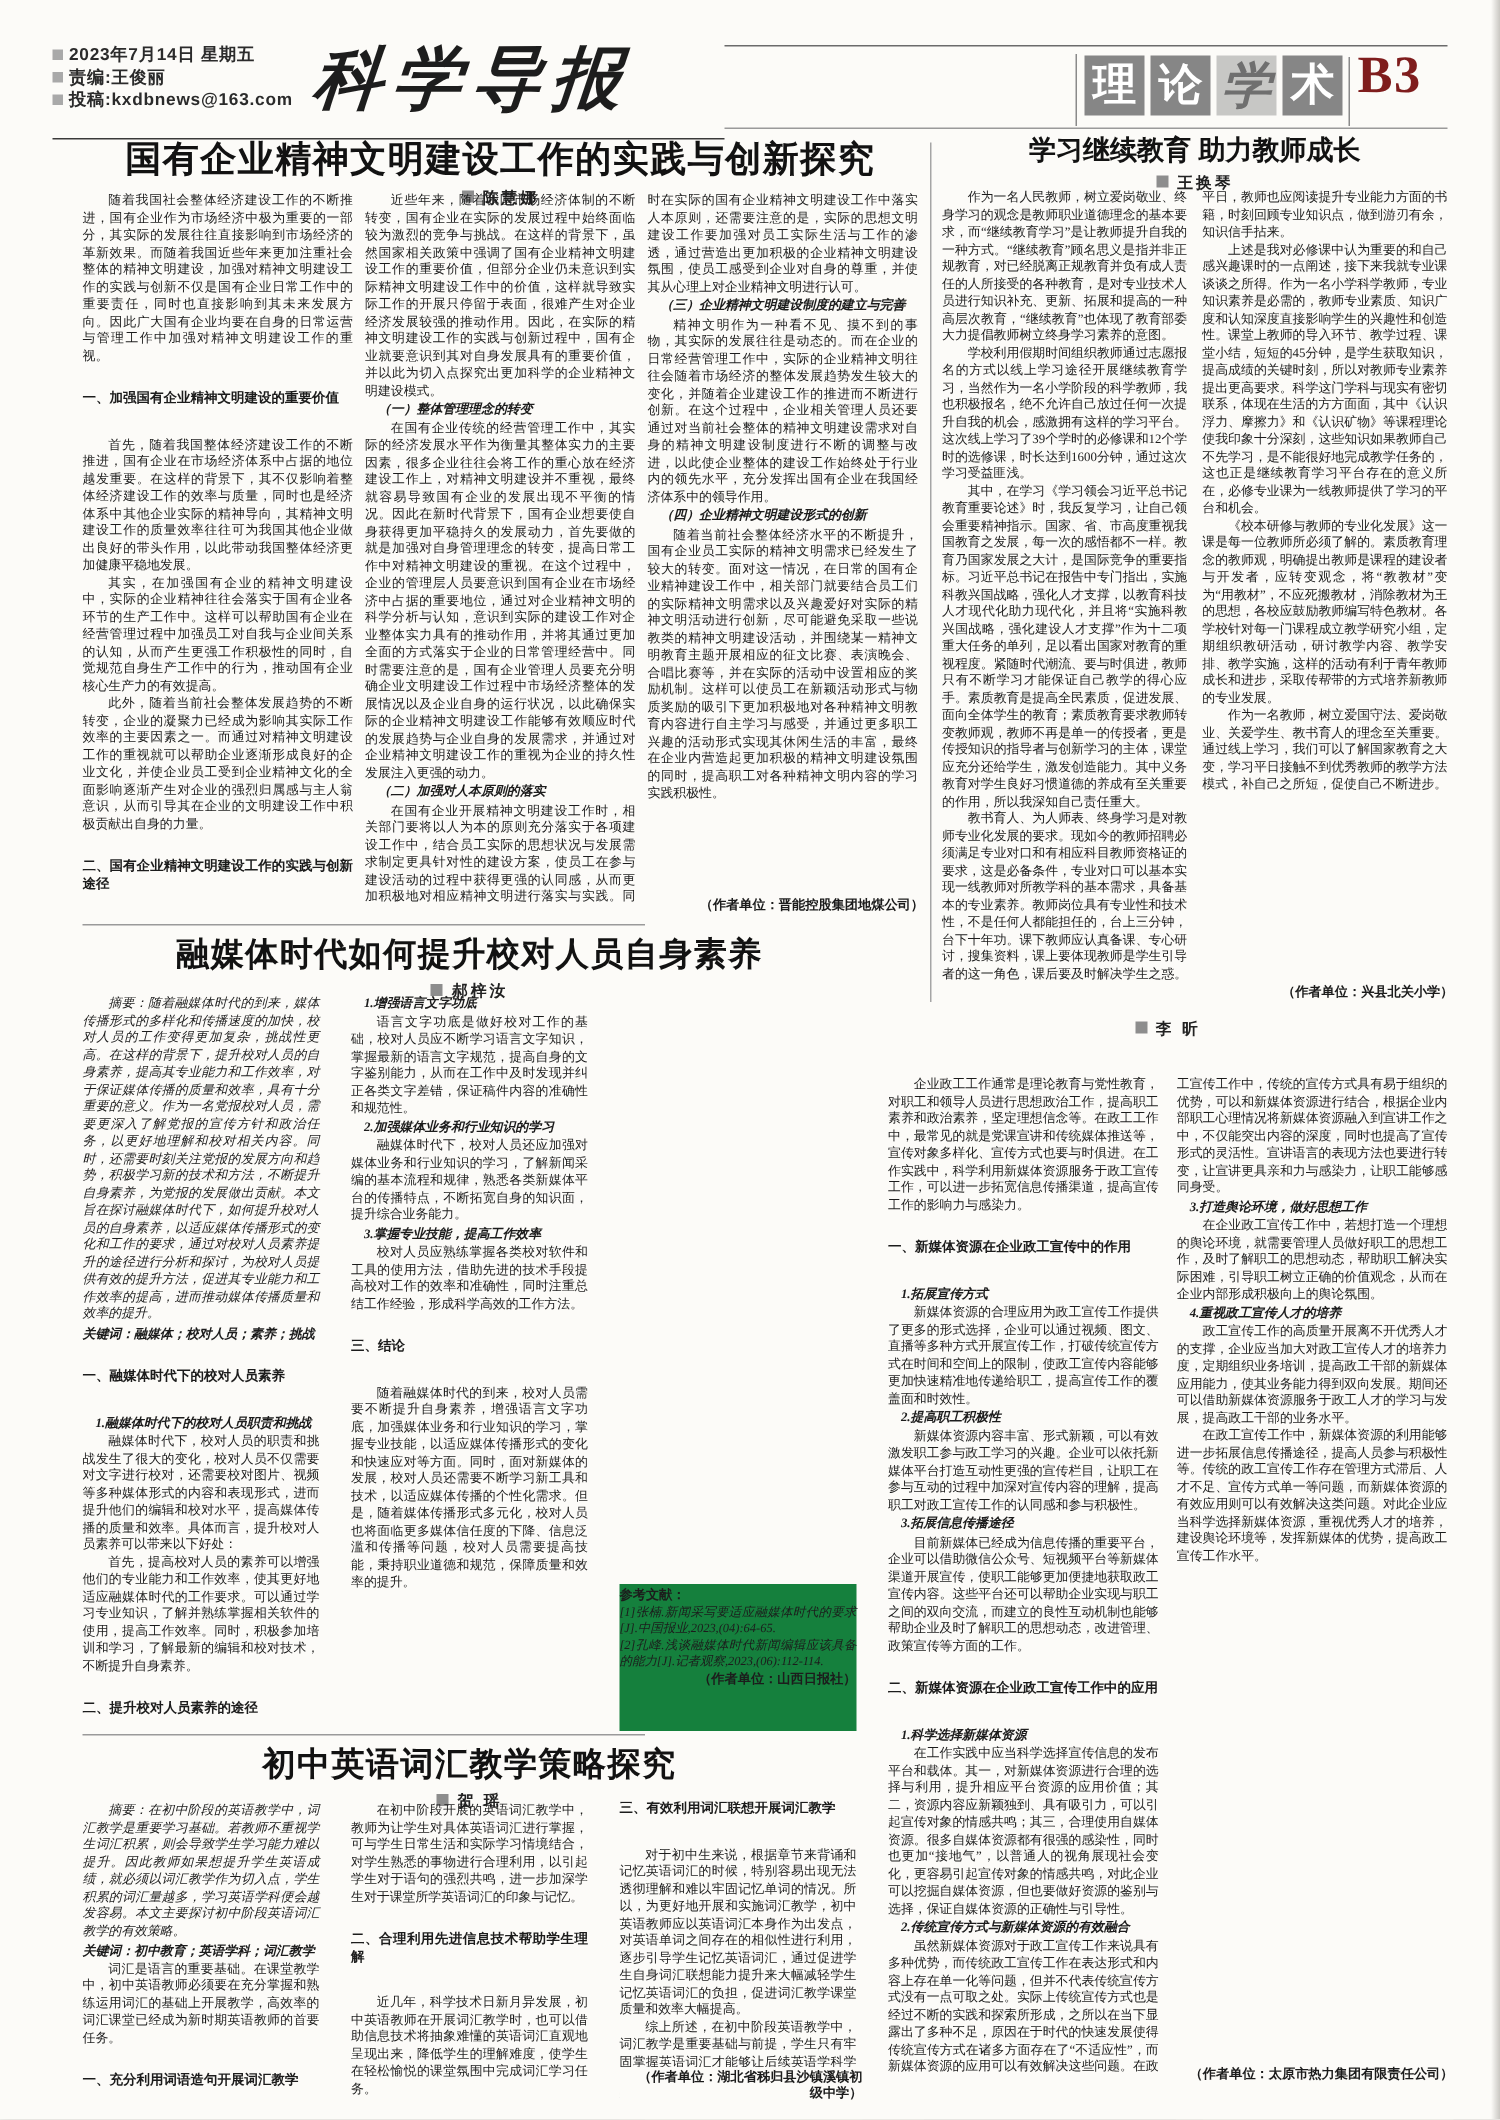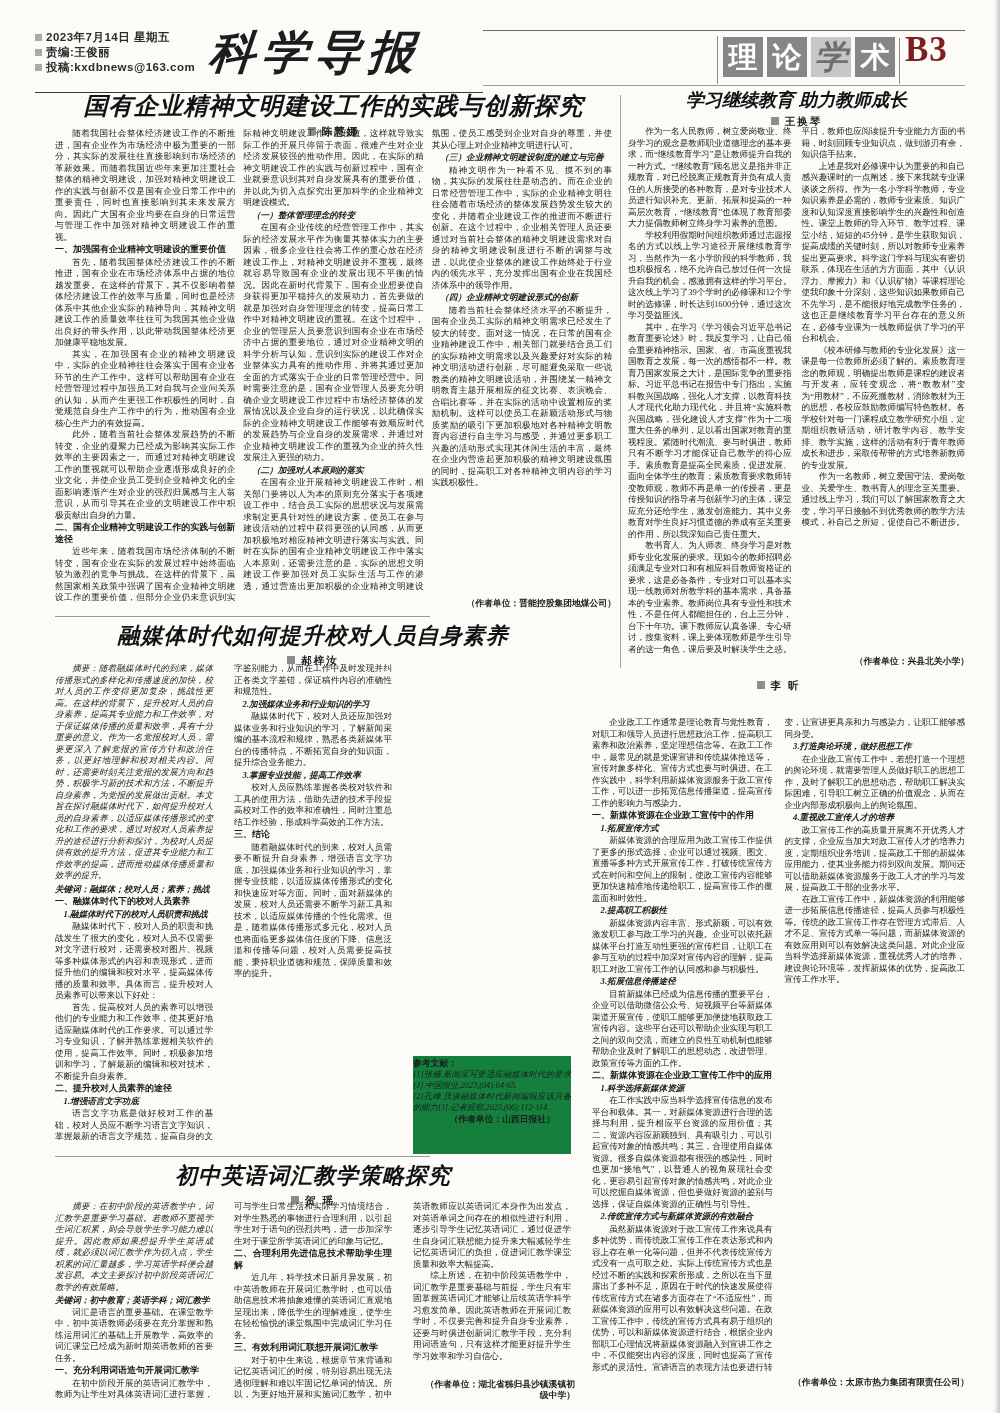--- a/index.html
+++ b/index.html
@@ -29,39 +29,39 @@
   .pageno{position:absolute;left:905px;top:30px;width:62px;font-family:"Liberation Serif",serif;
           font-weight:700;font-size:35px;color:#7f1d1d;letter-spacing:1px;}
 
   
   .vdiv{position:absolute;width:0;border-left:1px solid #a5a5a5;}
   .hdiv{position:absolute;height:0;border-top:1px solid #9a9a9a;}
 
   
   .article{position:absolute;}
   .a-title{margin:0;text-align:center;font-family:"Liberation Sans",sans-serif;
-           font-weight:700;color:#121212;letter-spacing:1px;white-space:nowrap;font-style:italic;}
+           font-weight:700;color:#121212;letter-spacing:1px;white-space:nowrap;}
   .byline{text-align:center;font-size:10.5px;font-weight:700;margin-top:3px;color:#222;
           font-family:"Liberation Sans",sans-serif;letter-spacing:2px;}
   .byline .bsq{display:inline-block;width:8px;height:8px;background:#8d8d8d;margin-right:6px;}
   .body{position:absolute;text-align:justify;overflow:hidden;column-fill:auto;
         font-size:8.6px;line-height:11.5px;}
   .bt{margin:0;}
   .bt-p{text-indent:2em;}
-  .bt-h1{font-family:Liberation Serif, serif;font-weight:700;font-size:9px;margin:1px 0;}
+  .bt-h1{font-family:Liberation Mono, monospace;font-weight:700;font-size:9px;margin:18px 0;}
   .bt-h2{font-weight:700;font-style:italic;text-indent:1em;margin:1px 0;}
   .bt-abs{font-style:italic;text-indent:2em;}
   .bt-kw{font-style:italic;font-weight:700;margin-top:2px;}
   .unit{position:absolute;right:0;bottom:0;font-weight:700;font-size:8.8px;
         text-align:right;background:#fcfbf8;padding:1px 0 0 4px;}
   .endblock{position:absolute;right:0;bottom:0;background:#15803d;font-size:8.3px;
         line-height:11px;text-align:justify;padding-top:2px;}
   .endblock .rt{font-weight:700;font-size:8.8px;font-style:normal;margin:0;}
   .endblock .ref{font-style:italic;margin:0;}
-  .endblock .unit2{font-weight:700;text-align:right;margin:1px 16px 0 0;font-size:8.8px;}
+  .endblock .unit2{font-weight:700;text-align:right;margin:1px 0 0 0;font-size:8.8px;}
 
   #t1{position:absolute;left:55px;top:90px;width:557px;} #t1 .a-title{font-size:24px;}
   #b1{left:55px;top:128px;width:557px;height:482px;column-count:3;column-gap:8px;}
   #t2{position:absolute;left:628px;top:88px;width:337px;} #t2 .a-title{font-size:18px;letter-spacing:0;}
   #b2{left:628px;top:126px;width:337px;height:540px;column-count:2;column-gap:10px;}
   #t3{position:absolute;left:55px;top:621px;width:516px;} #t3 .a-title{font-size:22px;}
   #b3{left:55px;top:663px;width:516px;height:489px;column-count:3;column-gap:21px;}
   #t4{position:absolute;left:592px;top:676px;width:373px;} #t4 .a-title{font-size:22px;letter-spacing:0;}
   #b4{left:592px;top:717px;width:373px;height:670px;column-count:2;column-gap:12px;}
   #t5{position:absolute;left:55px;top:1161px;width:516px;} #t5 .a-title{font-size:22px;}

